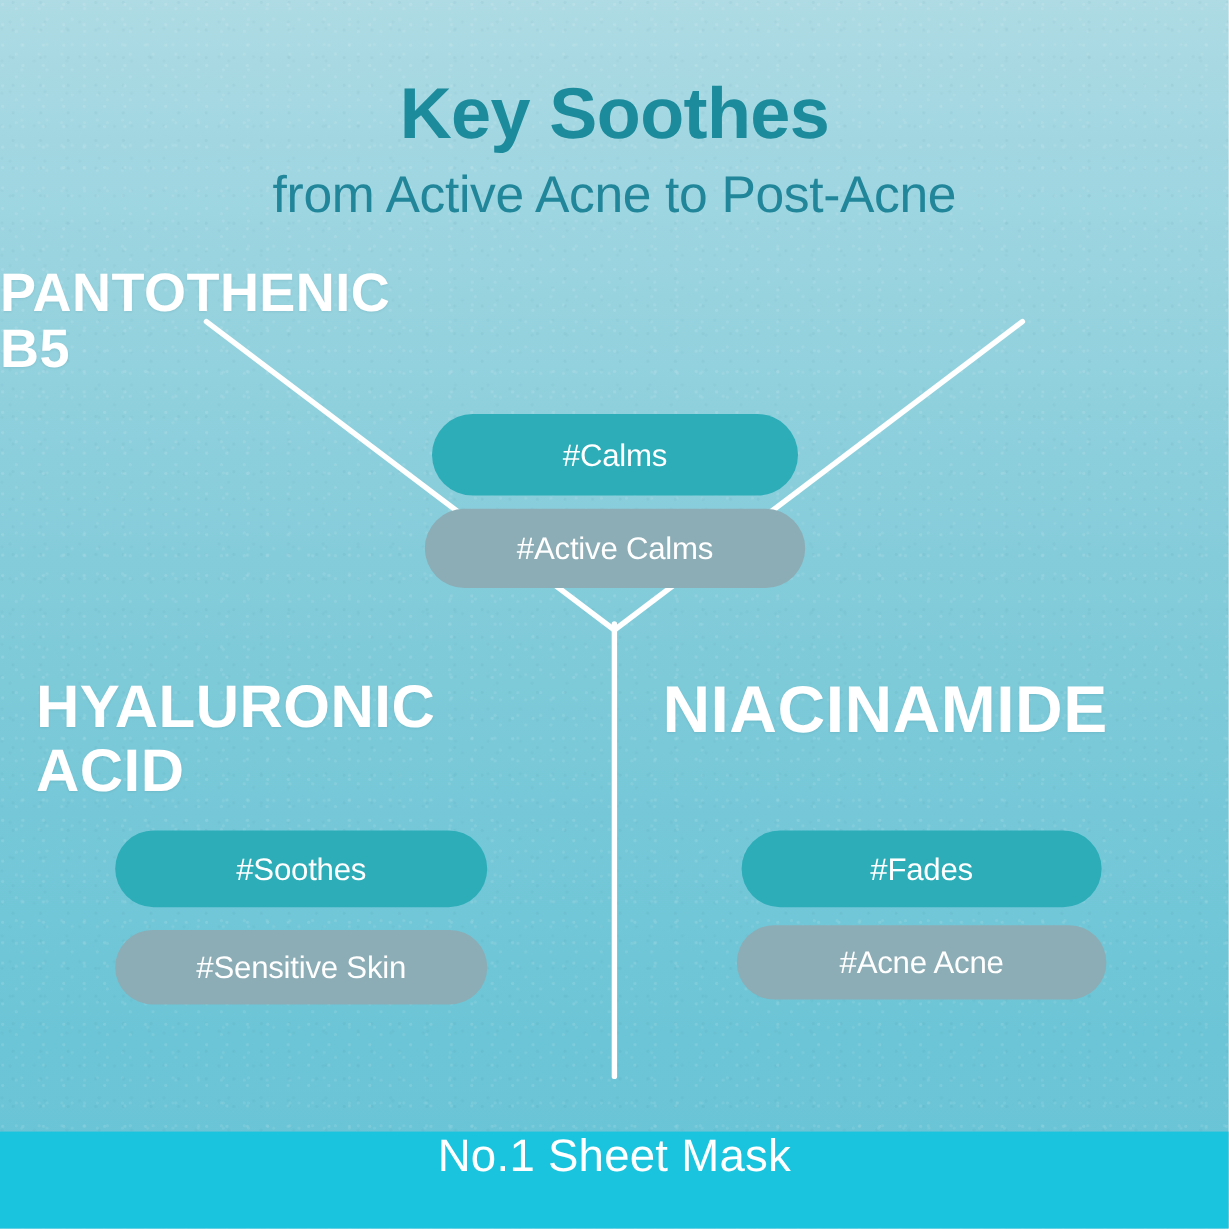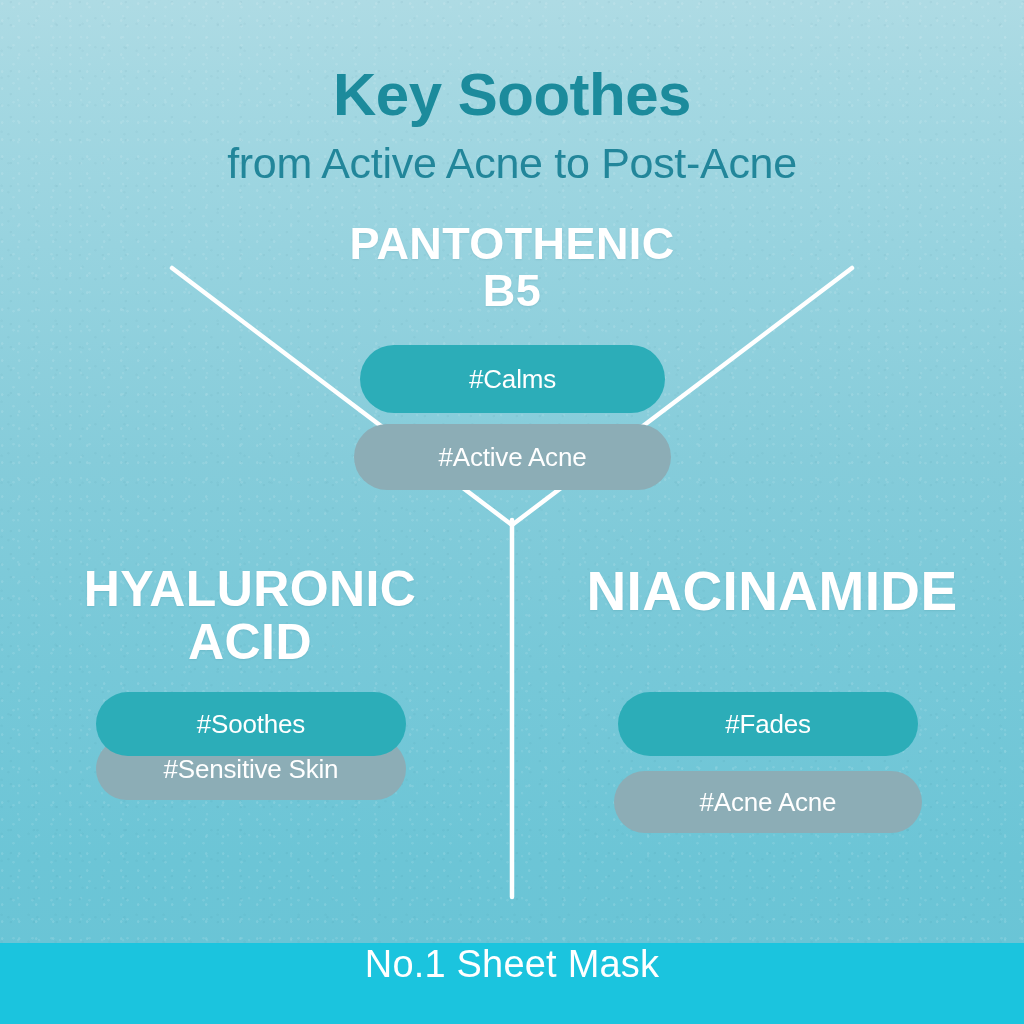--- a/index.html
+++ b/index.html
@@ -54,21 +54,20 @@
   .subtitle {
     position:absolute; top:140px; left:0; width:100%;
     text-align:center;
     font-size:43px; font-weight:normal; letter-spacing:-.3px;
     color:#22869a;
     line-height:1.1;
   }
 
   .ing-title {
     position:absolute;
-    text-align:center;
     color:#ffffff;
     font-weight:bold;
     line-height:1.05;
     letter-spacing:.4px;
     text-shadow:0 1px 2px rgba(0,70,90,.10);
   }
   .ing-title.top   { top:220px;  left:0;    width:100%;  font-size:45px; }
   .ing-title.left  { top:563px;  left:30px; width:440px; font-size:50px; }
   .ing-title.right { top:563px;  left:552px;width:440px; font-size:55px; }
 
@@ -84,21 +83,21 @@
   }
   .pill.teal { background:#2cadb8; }
   .pill.gray { background:#8cadb6; }
 
   
   .pill.t1 { left:360px; top:345px; width:305px; height:68px; z-index:3; }
   .pill.t2 { left:354px; top:424px; width:317px; height:66px; z-index:2; }
 
   
   .pill.l1 { left:96px;  top:692px; width:310px; height:64px; z-index:3; }
-  .pill.l2 { left:96px;  top:738px; width:310px; height:62px; z-index:2; }
+  .pill.l2 { left:96px;  top:775px; width:310px; height:62px; z-index:2; }
 
   
   .pill.r1 { left:618px; top:692px; width:300px; height:64px; z-index:3; }
   .pill.r2 { left:614px; top:771px; width:308px; height:62px; z-index:2; }
 
   
   .footer {
     position:absolute; left:0; bottom:0;
     width:100%; height:81px;
     background:#1bc4de;
@@ -124,21 +123,21 @@
   </svg>
 
   <div class="title">Key Soothes</div>
   <div class="subtitle">from Active Acne to Post-Acne</div>
 
   <div class="ing-title top">
     <div>PANTOTHENIC</div>
     <div>B5</div>
   </div>
   <div class="pill teal t1">#Calms</div>
-  <div class="pill gray t2">#Active Acne</div>
+  <div class="pill gray t2">#Active Calms</div>
 
   <div class="ing-title left">
     <div>HYALURONIC</div>
     <div>ACID</div>
   </div>
   <div class="pill teal l1">#Soothes</div>
   <div class="pill gray l2">#Sensitive Skin</div>
 
   <div class="ing-title right">
     <div>NIACINAMIDE</div>

